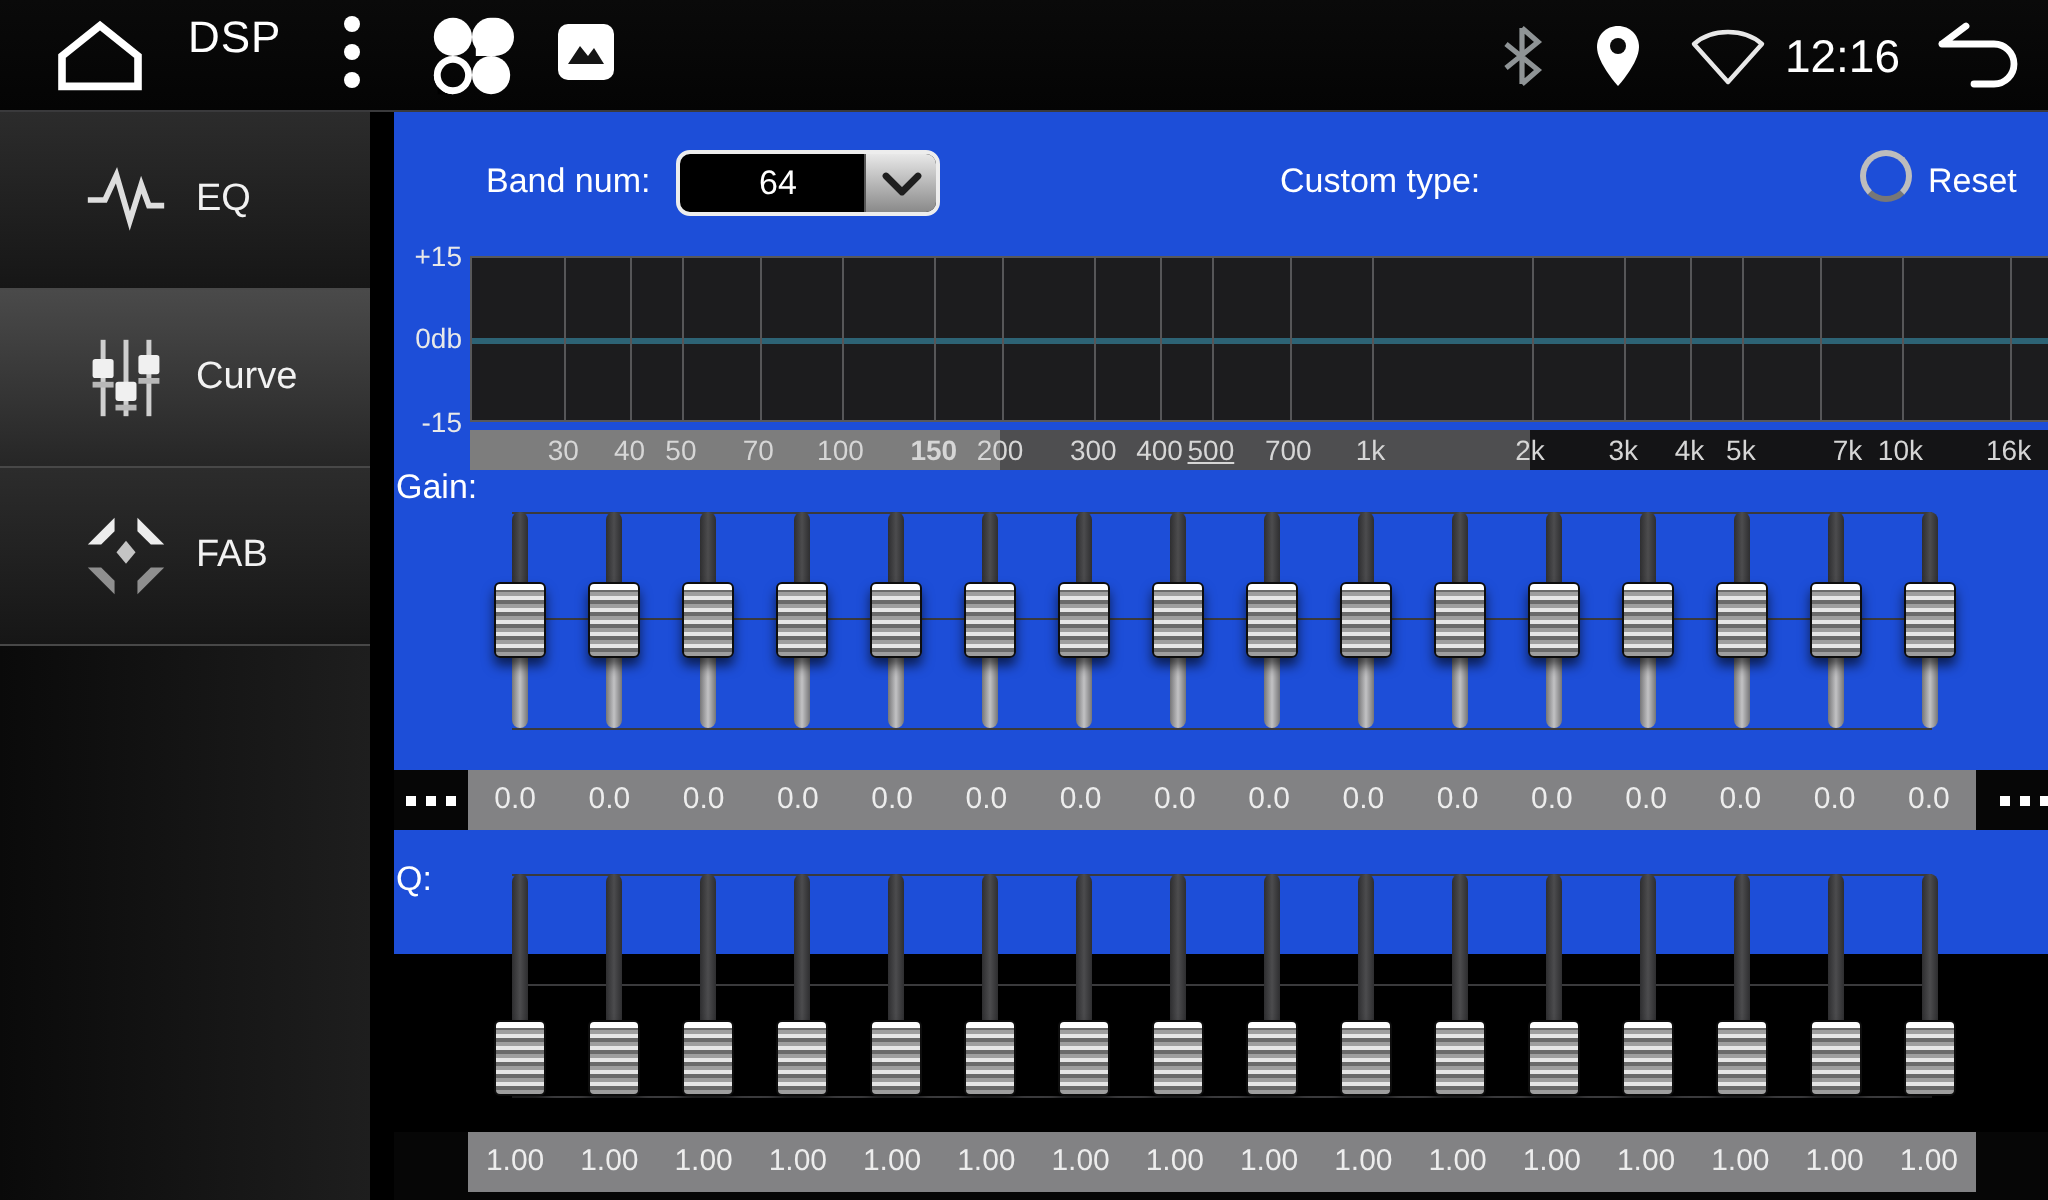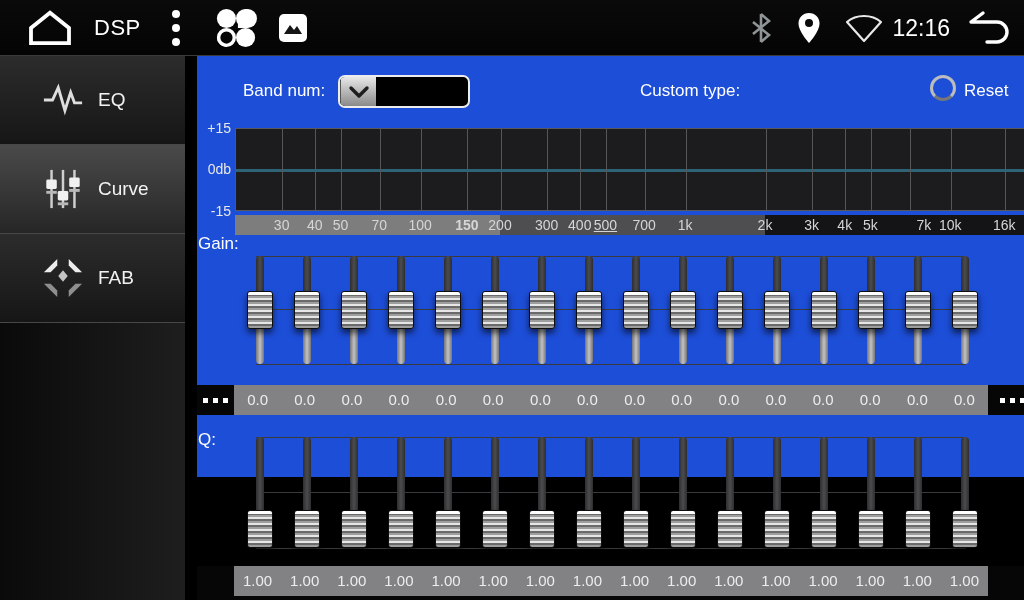--- a/index.html
+++ b/index.html
@@ -1,21 +1,21 @@
 <!DOCTYPE html>
 <html><head>
 <meta charset="utf-8">
 <style>
   html,body{margin:0;padding:0;background:#000;}
   *{box-sizing:border-box;font-family:"Liberation Sans",sans-serif;}
   #app{position:relative;width:1024px;height:600px;background:#000;overflow:hidden;color:#fff;}
 
   
   #statusbar{position:absolute;left:0;top:0;width:1024px;height:56px;background:linear-gradient(180deg,#0a0a0a,#040404);border-bottom:1px solid #3a3a3c;display:flex;align-items:center;}
-  .sb-left{display:flex;align-items:center;gap:0;}
+  .sb-left{display:flex;gap:0;}
   .sb-icon{display:flex;align-items:center;justify-content:center;}
   #home-btn{margin-left:24px;width:52px;height:44px;}
   #dsp-title{font-size:22px;color:#fff;margin-left:18px;letter-spacing:.5px;}
   #menu-btn{margin-left:22px;width:26px;height:40px;}
   #apps-btn{margin-left:24px;width:46px;height:44px;}
   #gallery-btn{margin-left:14px;width:40px;height:40px;}
   .sb-right{position:absolute;right:0;top:0;height:56px;display:flex;align-items:center;}
   #bt-icon{width:26px;height:34px;margin-right:22px;}
   #loc-icon{width:26px;height:34px;margin-right:22px;}
   #wifi-icon{width:40px;height:34px;margin-right:8px;}
@@ -168,20 +168,21 @@
         </svg>
       </span>
       <span class="side-label">FAB</span>
     </div>
   </div>
 
   <div id="main">
 
     <div class="ctl-label" style="left:46px;top:25px;">Band num:</div>
     <div class="dropdown" style="left:141px;top:19px;width:132px;">
+      <div class="dd-value">64</div>
       <div class="dd-arrow">
         <svg width="24" height="20" viewBox="0 0 24 20">
             <path d="M4 6 L12 14 L20 6" fill="none" stroke="#1e1e1e" stroke-width="3.4" stroke-linecap="round" stroke-linejoin="round"></path>
           </svg>
       </div>
     </div>
     <div class="ctl-label" style="left:443px;top:25px;">Custom type:</div>
     <div id="reset-radio" style="left:733px;top:19px;"></div>
     <div class="ctl-label" style="left:767px;top:25px;">Reset</div>
 

